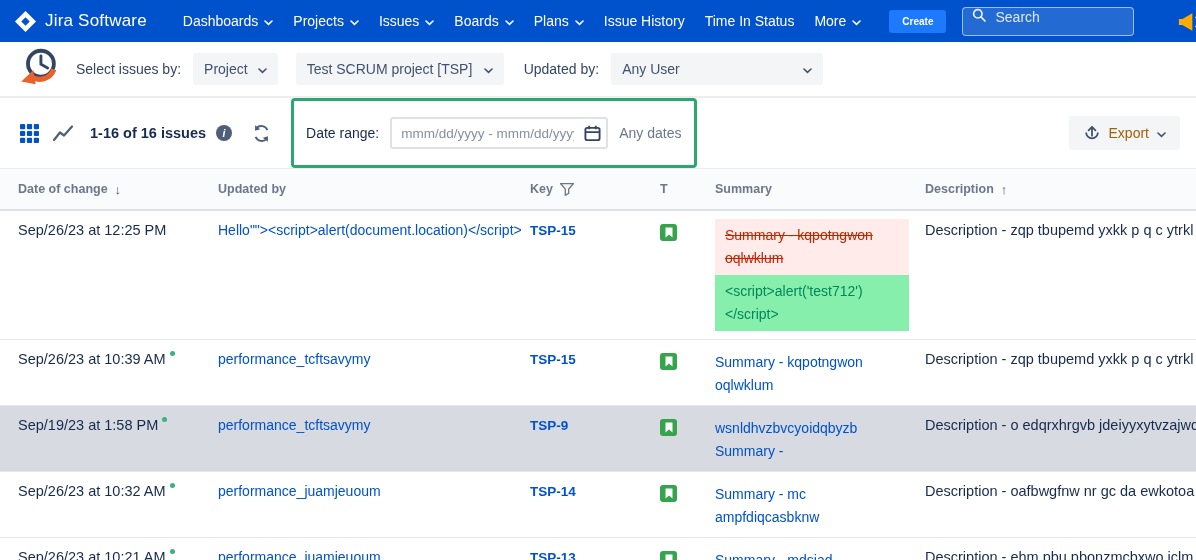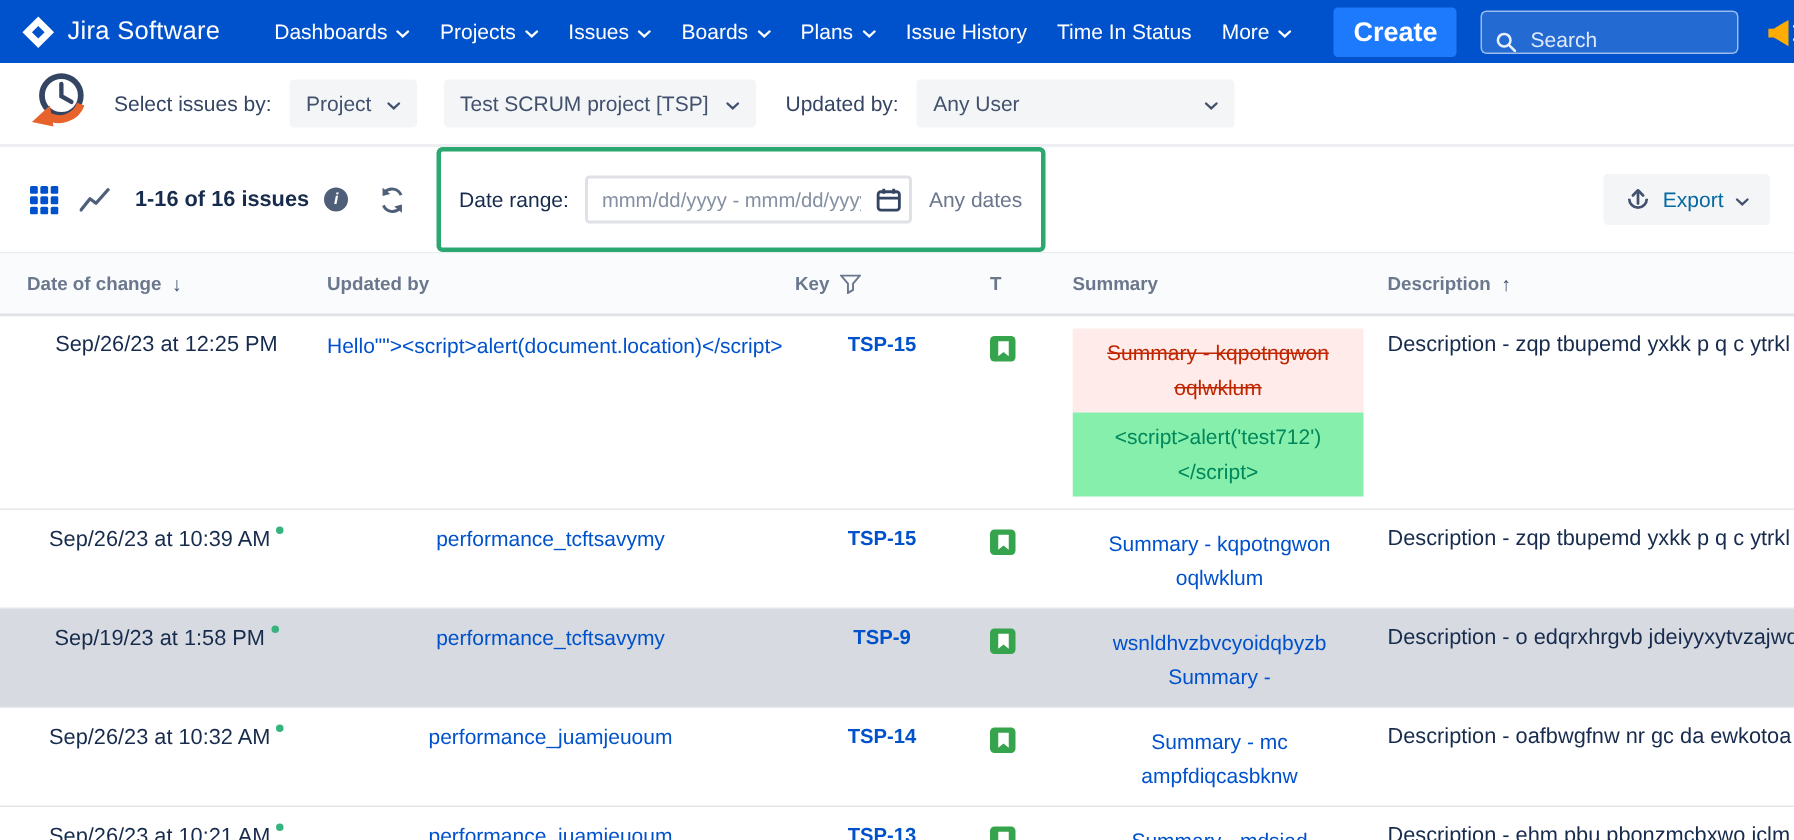--- a/index.html
+++ b/index.html
@@ -15,24 +15,24 @@
     padding:0 14px; color:#fff; position:relative;
   }
   .brand { display:flex; align-items:center; gap:8px; margin-right:26px; cursor:pointer; }
   .brand-name { font-size:17px; font-weight:500; letter-spacing:.2px; white-space:nowrap; }
   .nav-item {
     display:flex; align-items:center; gap:6px; margin:0 10px; font-size:14px;
     font-weight:500; cursor:pointer; white-space:nowrap;
   }
   .create-btn {
     margin-left:18px; background:#1D7AFC; color:#fff; border:none; border-radius:3px;
-    font-family:inherit; font-size:18px; font-weight:600; padding:6px 13px; cursor:pointer;
+    font-family:inherit; font-size:10px; font-weight:600; padding:6px 13px; cursor:pointer;
   }
   .search-wrap {
-    margin-left:16px; display:flex; align-items:flex-end; gap:7px;
+    margin-left:16px; display:flex; align-items:flex-start; gap:7px;
     background:rgba(255,255,255,0.14); border:1px solid rgba(255,255,255,0.55);
     border-radius:4px; height:29px; padding:0 9px; width:172px;
   }
   .search-wrap input {
     background:transparent; border:none; outline:none; color:#fff; width:120px;
     font-family:inherit; font-size:14px;
   }
   .search-wrap input::placeholder { color:rgba(255,255,255,0.85); }
   .megaphone { position:absolute; right:-8px; top:8px; }
 
@@ -74,28 +74,27 @@
   .dr-input-wrap input {
     width:218px; height:32px; border:2px solid #DFE1E6; border-radius:3px;
     padding:0 32px 0 9px; font-family:inherit; font-size:13.5px; color:#172B4D; outline:none;
   }
   .dr-input-wrap input::placeholder { color:#8590A2; }
   .cal-icon { position:absolute; right:7px; top:8px; cursor:pointer; }
   .any-dates { font-size:14px; color:#6B778C; white-space:nowrap; }
   .export-btn {
     margin-left:auto; display:flex; align-items:center; gap:8px; background:#F4F5F7;
     border:none; border-radius:3px; padding:8px 14px; font-family:inherit; font-size:14px;
-    font-weight:500; color:#0369a1; cursor:pointer;
+    font-weight:500; color:#a16207; cursor:pointer;
   }
 
   
   .grid-row {
     display:grid; grid-template-columns:200px 312px 130px 55px 210px 1fr;
     padding-left:18px;
-    text-align:center;
   }
   .thead {
     height:42px; align-items:center; border-bottom:2px solid #DFE1E6; background:#FAFBFC;
   }
   .th { font-size:12.5px; font-weight:700; color:#6B778C; display:flex; align-items:center; gap:7px; cursor:pointer; }
   .sort-arrow { font-size:13px; color:#42526E; font-weight:700; }
   .th-t { justify-content:flex-start; }
 
   .trow { border-bottom:1px solid #E4E6EA; min-height:63px; background:#fff; }
   .trow.highlighted { background:#D7DAE0; }

